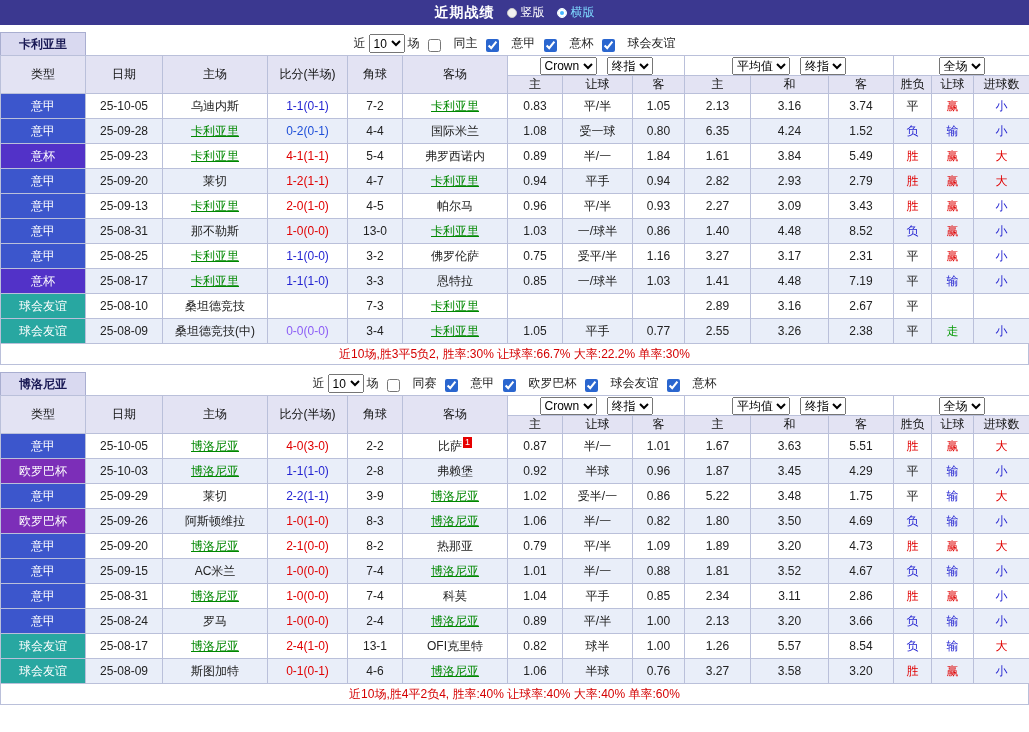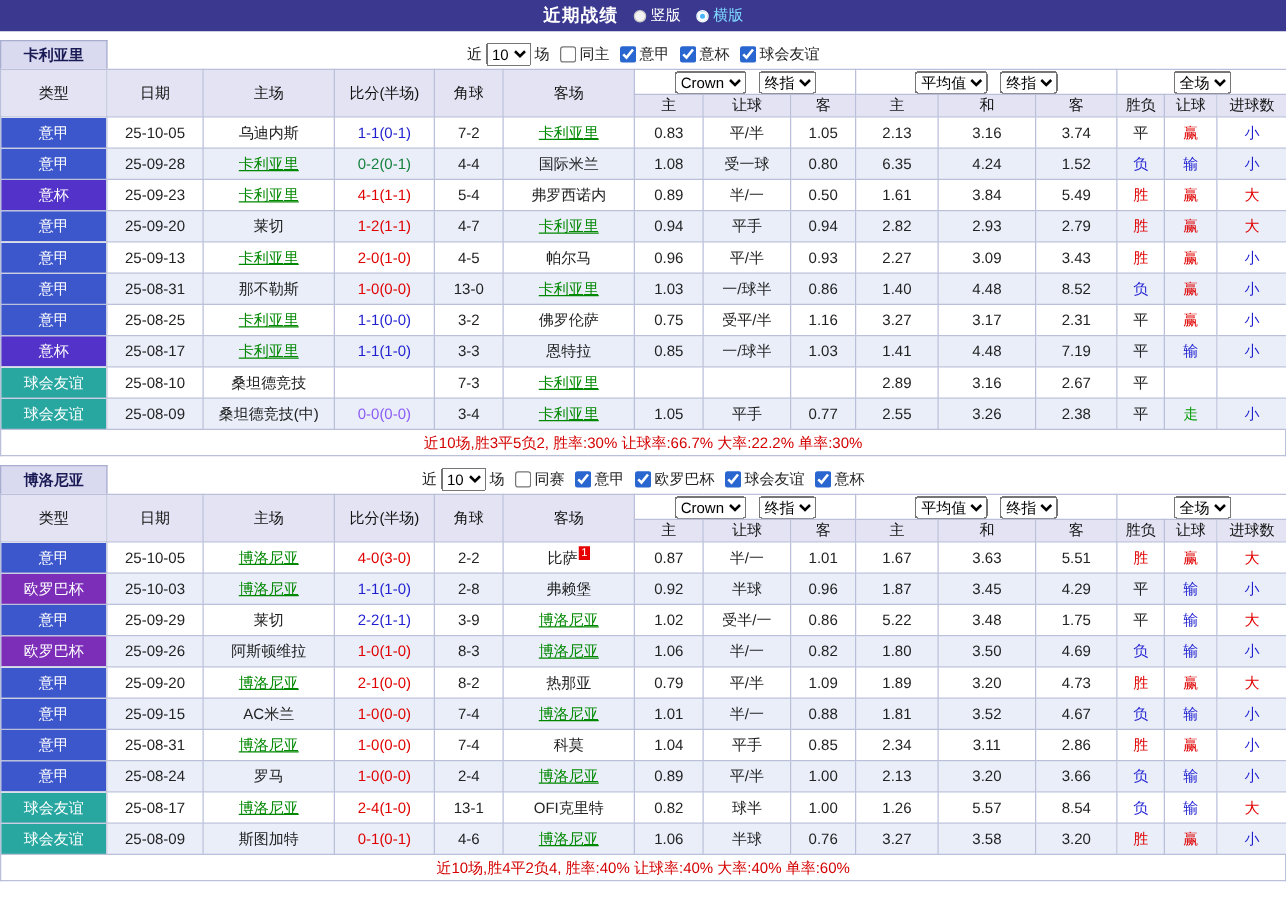--- a/index.html
+++ b/index.html
@@ -26,21 +26,21 @@
   .section { margin-top:7px; }
   .teambar { position:relative; height:23px; }
   .teamtab {
     position:absolute; left:0; top:0; width:86px; height:23px;
     background:#d9d9f0; border:1px solid #a9aed0; border-bottom:none;
     display:flex; align-items:center; justify-content:center;
     font-weight:bold; color:#1a1a55;
   }
   .filters { height:23px; display:flex; align-items:center; justify-content:center; gap:3px; }
   .filters select { font-size:12px; height:19px; }
-  .filters label { display:flex; align-items:center; gap:2px; cursor:pointer; }
+  .filters label { display:flex; align-items:flex-end; gap:12px; cursor:pointer; }
   input[type=checkbox] { width:13px; height:13px; accent-color:#2a66cf; margin:0 1px 0 5px; }
   
   table { border-collapse:collapse; table-layout:fixed; width:1029px; }
   th,td {
     border:1px solid #bac0da; text-align:center; padding:0;
     white-space:nowrap; overflow:hidden; font-weight:normal; font-size:12px;
   }
   thead th { background:#e3e3f3; color:#111; }
   tr.hrow1 th { height:20px; }
   tr.hrow1 th.selcell { background:#fff; }
@@ -167,21 +167,21 @@
           <td>3.16</td>
           <td>3.74</td>
           <td style="color: rgb(34, 34, 34);">平</td>
           <td style="color: rgb(224, 0, 0);">赢</td>
           <td style="color: rgb(31, 31, 208);">小</td>
         </tr>
         <tr class="alt">
           <td class="type" style="background: rgb(60, 86, 204);">意甲</td>
           <td>25-09-28</td>
           <td class="subj">卡利亚里</td>
-          <td style="color: #15803d;">0-2(0-1)</td>
+          <td style="color: #1d4ed8;">0-2(0-1)</td>
           <td>4-4</td>
           <td class="team">国际米兰</td>
           <td>1.08</td>
           <td>受一球</td>
           <td>0.80</td>
           <td>6.35</td>
           <td>4.24</td>
           <td>1.52</td>
           <td style="color: rgb(31, 31, 208);">负</td>
           <td style="color: rgb(31, 31, 208);">输</td>
@@ -189,21 +189,21 @@
         </tr>
         <tr>
           <td class="type" style="background: rgb(82, 50, 200);">意杯</td>
           <td>25-09-23</td>
           <td class="subj">卡利亚里</td>
           <td style="color: rgb(224, 0, 0);">4-1(1-1)</td>
           <td>5-4</td>
           <td class="team">弗罗西诺内</td>
           <td>0.89</td>
           <td>半/一</td>
-          <td>0.50</td>
+          <td>1.84</td>
           <td>1.61</td>
           <td>3.84</td>
           <td>5.49</td>
           <td style="color: rgb(224, 0, 0);">胜</td>
           <td style="color: rgb(224, 0, 0);">赢</td>
           <td style="color: rgb(224, 0, 0);">大</td>
         </tr>
         <tr class="alt">
           <td class="type" style="background: rgb(60, 86, 204);">意甲</td>
           <td>25-09-20</td>

